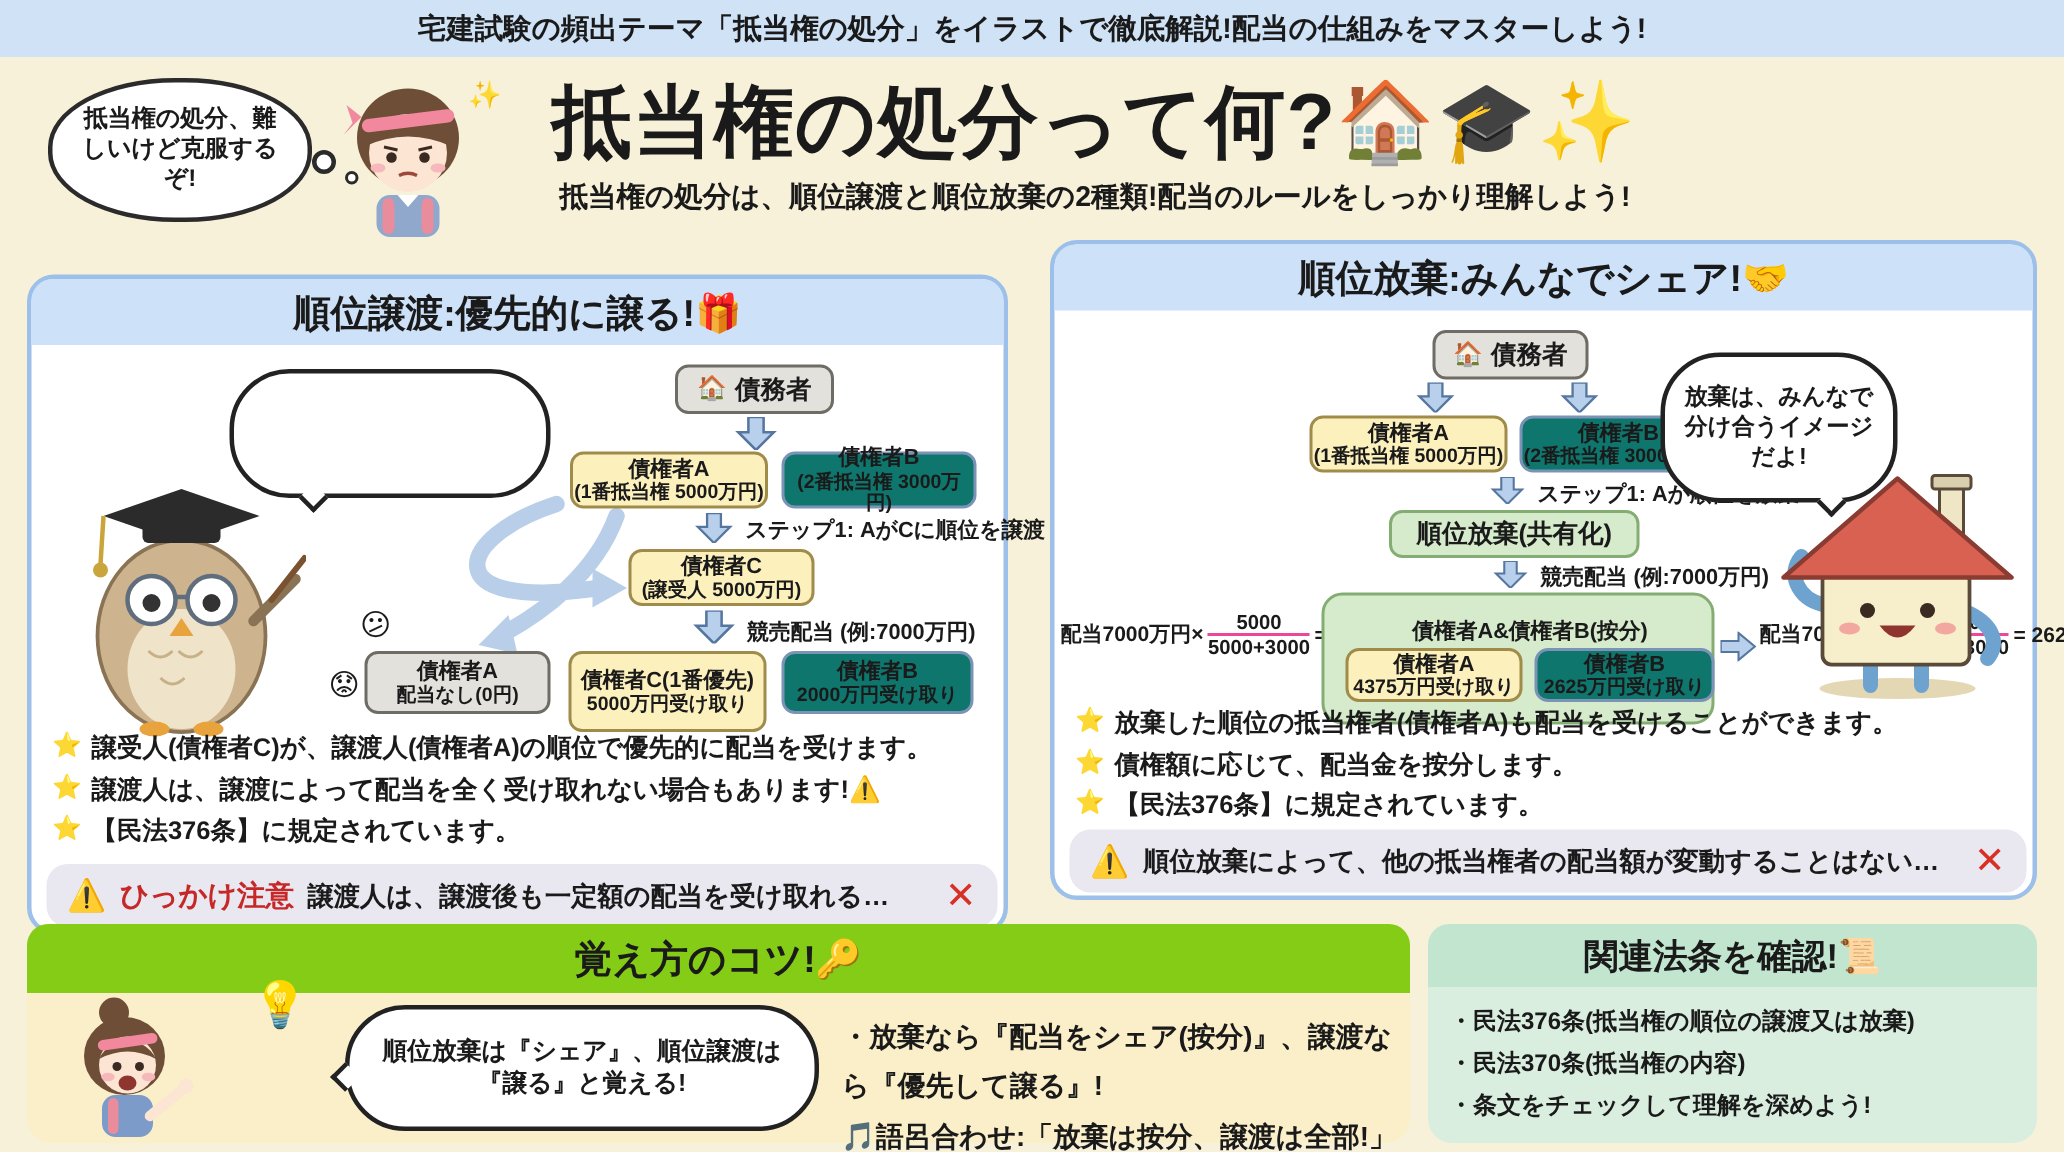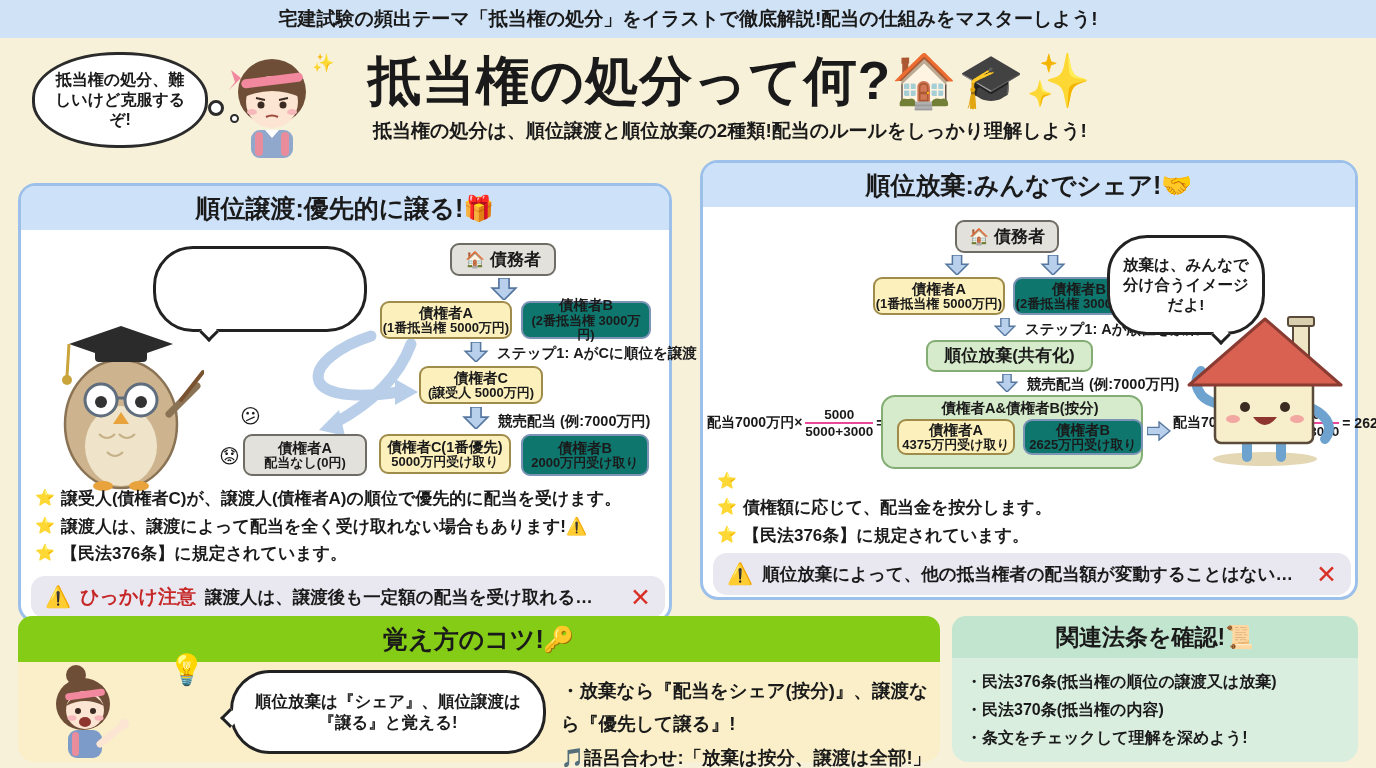--- a/index.html
+++ b/index.html
@@ -174,21 +174,21 @@
       </svg>
     <span class="flabel" style="left:477px;top:226px;">競売配当 (例:7000万円)</span>
 
     <span class="emoji" style="left:219px;top:218px;font-size:20px;">😕</span>
     <span class="emoji" style="left:198px;top:258px;font-size:20px;">😟</span>
 
     <div class="fbox gray" style="left:222px;top:248px;width:124px;height:42px;">
       <span class="nm">債権者A</span>
       <span class="sb">配当なし(0円)</span>
     </div>
-    <div class="fbox yellow" style="left:358px;top:248px;width:132px;height:40px;">
+    <div class="fbox yellow" style="left:358px;top:248px;width:132px;height:54px;">
       <span class="nm">債権者C(1番優先)</span>
       <span class="sb">5000万円受け取り</span>
     </div>
     <div class="fbox blue" style="left:500px;top:248px;width:128px;height:42px;">
       <span class="nm">債権者B</span>
       <span class="sb">2000万円受け取り</span>
     </div>
 
     <div class="bullets">
       <div class="row">
@@ -252,21 +252,21 @@
 
     <span class="formula" style="left:4px;top:244px;">
       <span>配当7000万円×</span>
       <span class="frac">
         <span class="num">5000</span>
         <span class="den">5000+3000</span>
       </span>
       <span>=</span>
     </span>
 
-    <div class="fbox green" style="left:178px;top:232px;width:262px;height:74px;border-radius:14px;justify-content:flex-start;padding-top:3px;padding-left:16px;">
+    <div class="fbox green" style="left:178px;top:232px;width:262px;height:88px;border-radius:14px;justify-content:center;padding-top:3px;padding-left:16px;">
       <span style="font-size:14.5px;">債権者A&amp;債権者B(按分)</span>
       <div style="display:flex;gap:8px;margin-top:3px;">
         <div class="fbox yellow" style="position:static;width:118px;height:36px;">
           <span class="nm">債権者A</span>
           <span class="sb">4375万円受け取り</span>
         </div>
         <div class="fbox blue" style="position:static;width:120px;height:36px;">
           <span class="nm">債権者B</span>
           <span class="sb">2625万円受け取り</span>
         </div>
@@ -304,20 +304,21 @@
       <circle cx="64" cy="102" r="5" fill="#3a2a22"></circle>
       <circle cx="104" cy="102" r="5" fill="#3a2a22"></circle>
       <ellipse cx="52" cy="114" rx="7" ry="4" fill="#f2a8a0"></ellipse>
       <ellipse cx="116" cy="114" rx="7" ry="4" fill="#f2a8a0"></ellipse>
       <path d="M72,112 Q84,128 96,112 Z" fill="#8f3530"></path>
     </svg>
 
     <div class="bullets" style="top:306px;">
       <div class="row">
         <span class="st">⭐</span>
+        <span>放棄した順位の抵当権者(債権者A)も配当を受けることができます。</span>
       </div>
       <div class="row">
         <span class="st">⭐</span>
         <span>債権額に応じて、配当金を按分します。</span>
       </div>
       <div class="row">
         <span class="st">⭐</span>
         <span>【民法376条】に規定されています。</span>
       </div>
     </div>

